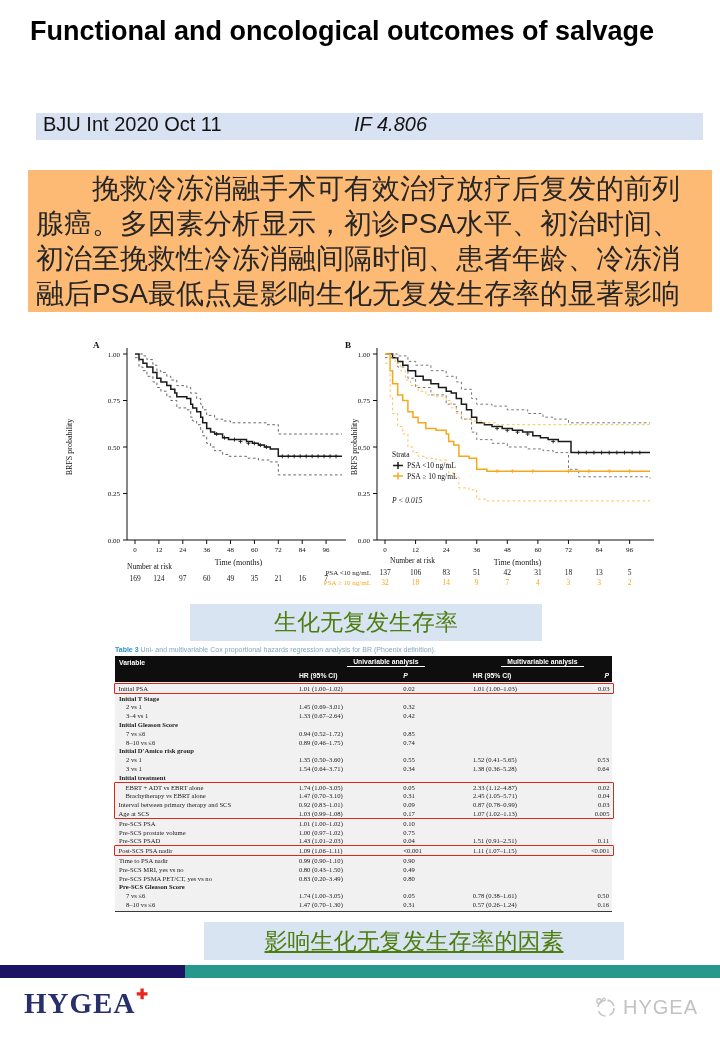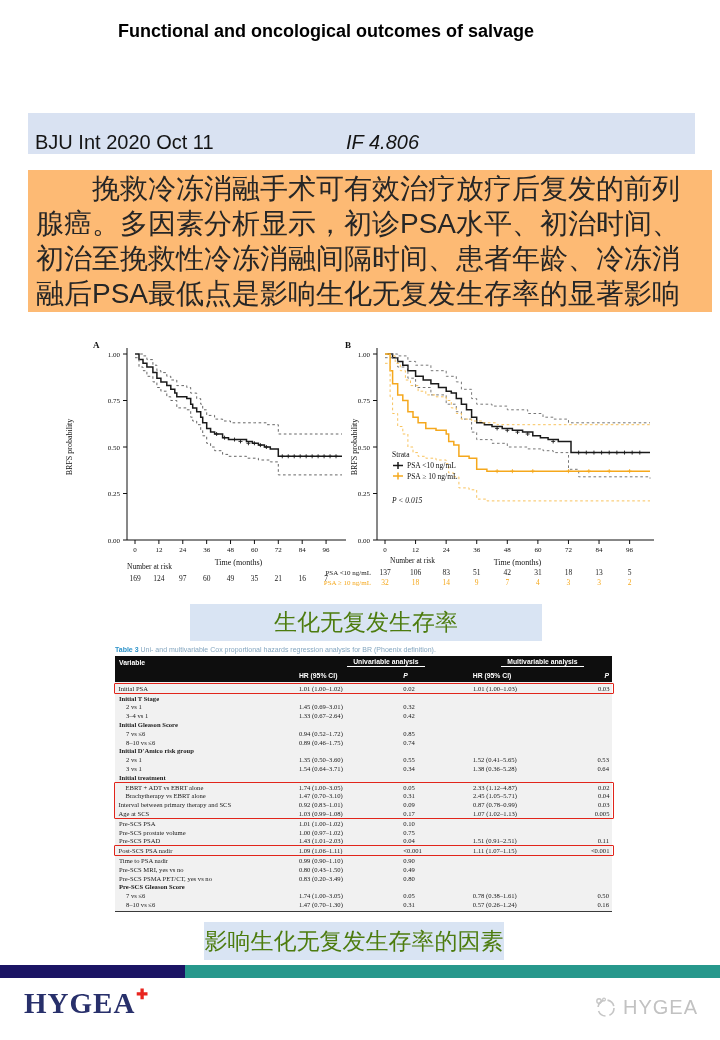--- a/index.html
+++ b/index.html
@@ -1,31 +1,31 @@
 <!DOCTYPE html>
 <html><head>
 <meta charset="utf-8">
 <style>
   html,body{margin:0;padding:0;background:#e8e8e8;}
   .slide{position:relative;width:720px;height:1040px;background:#ffffff;overflow:hidden;
          font-family:"Liberation Sans",sans-serif;margin:0 auto;}
   .title{position:absolute;top:14px;left:0;width:652px;text-align:center;
-         font-size:18px;font-weight:bold;color:#000;line-height:35px;}
-  .journal-bar{position:absolute;top:113px;left:28px;width:667px;height:41px;
-         background:#d9e2f2;display:flex;align-items:flex-end;font-size:20px;color:#141414;}
+         font-size:27px;font-weight:bold;color:#000;line-height:35px;padding-left:16px;}
+  .journal-bar{position:absolute;top:113px;left:36px;width:667px;height:27px;
+         background:#d9e2f2;display:flex;align-items:flex-start;font-size:20px;color:#141414;}
   .journal-bar .cit{margin-left:7px;}
   .journal-bar .if{position:absolute;left:318px;font-style:italic;}
   .abstract{position:absolute;top:170px;left:28px;width:684px;height:142px;
          background:#fdba74;box-sizing:border-box;padding:1px 24px 0 8px;
          font-size:28px;line-height:35px;color:#262626;text-indent:2em;overflow:hidden;}
   .figure-wrap{position:absolute;top:332px;left:50px;width:620px;height:262px;background:#fff;}
   .caption{position:absolute;height:37px;background:#d9e4f3;display:flex;
          align-items:center;justify-content:center;font-size:23px;color:#4d7c0f;}
   .caption.c1{top:604px;left:190px;width:352px;}
-  .caption.c2{top:922px;left:204px;width:300px;height:38px;}
+  .caption.c2{top:922px;left:204px;width:420px;height:38px;text-decoration:underline;}
   
   .tablewrap{position:absolute;top:646px;left:115px;width:497px;}
   .ttitle{font-size:7px;color:#85a7c0;margin-bottom:3px;font-family:"Liberation Sans",sans-serif;}
   .ttitle b{color:#2e93c9;}
   .thead{background:#0e0e0e;color:#fff;}
   .hrow{display:flex;height:13px;align-items:center;font-size:6.8px;font-weight:bold;}
   .hrow .hc{box-sizing:border-box;}
   .hc.var{width:37%;padding-left:4px;}
   .hc.g1{width:35%;text-align:center;}
   .hc.g2{width:28%;text-align:center;}

